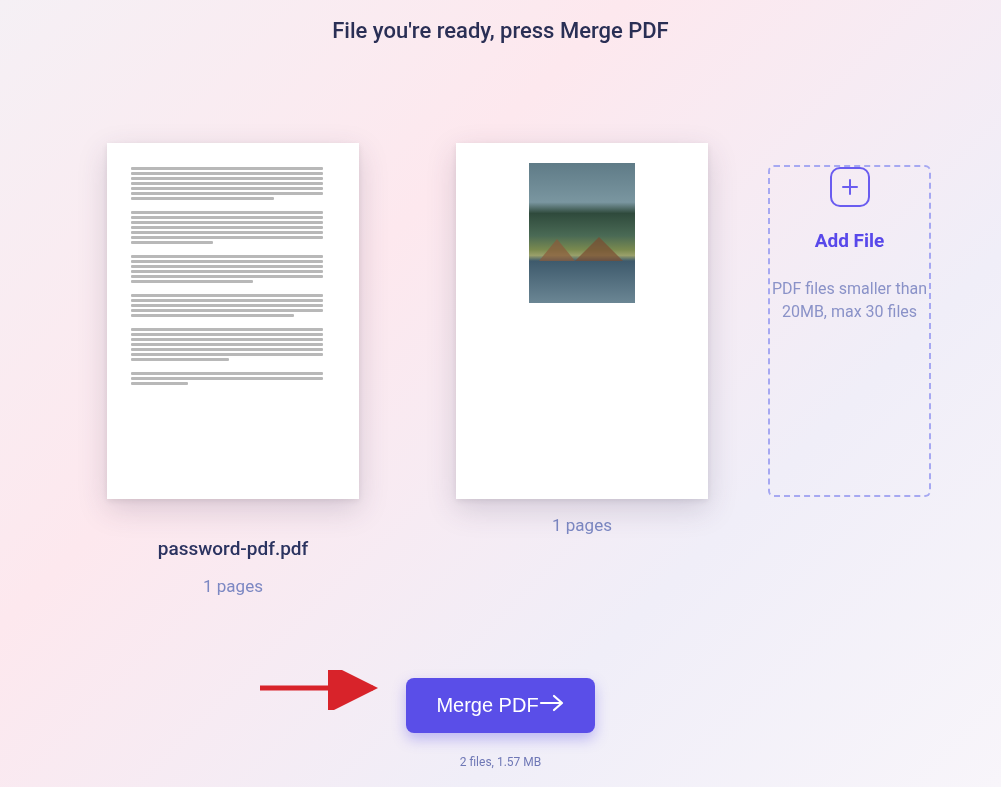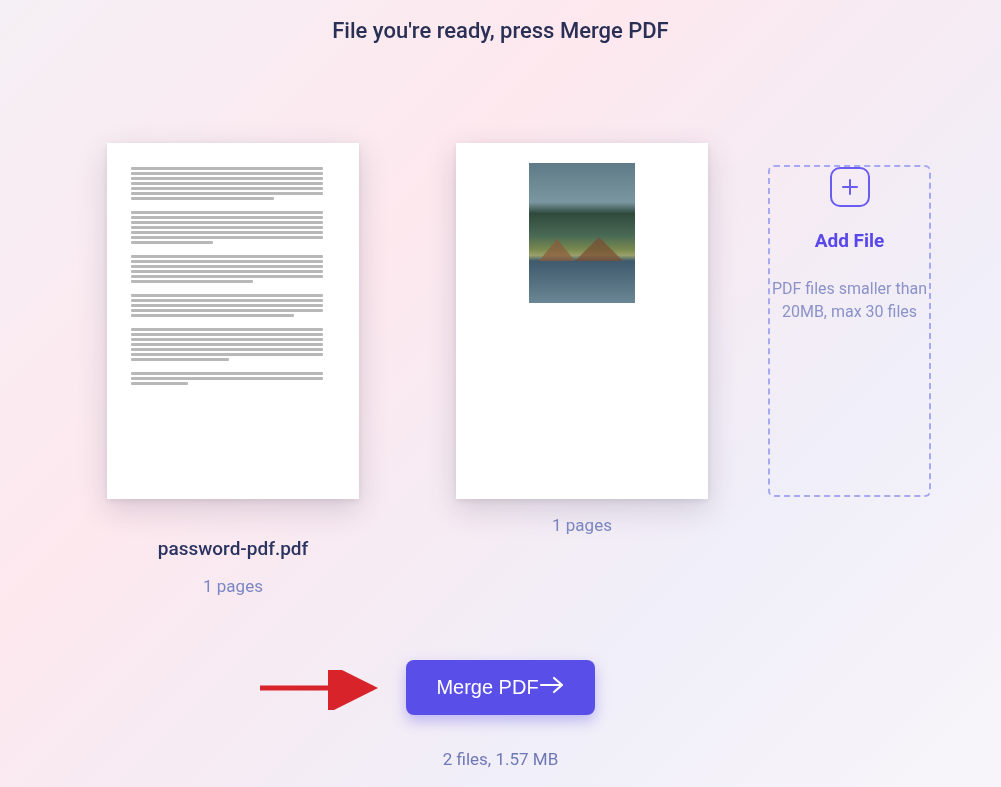--- a/index.html
+++ b/index.html
@@ -152,23 +152,23 @@
     border-radius: 8px;
     padding: 16px 30px;
     font-size: 20px;
     font-weight: 500;
     display: inline-flex;
     align-items: center;
     cursor: pointer;
     box-shadow: 0 6px 14px rgba(90,78,232,0.35);
   }
   .summary {
-    margin-top: 34px;
+    margin-top: 22px;
     color: #6f78b6;
-    font-size: 17px;
+    font-size: 12px;
   }
   .arrow-annot {
     position: absolute;
     left: 255px;
     top: 670px;
     pointer-events: none;
   }
 </style>
 </head>
 <body>

